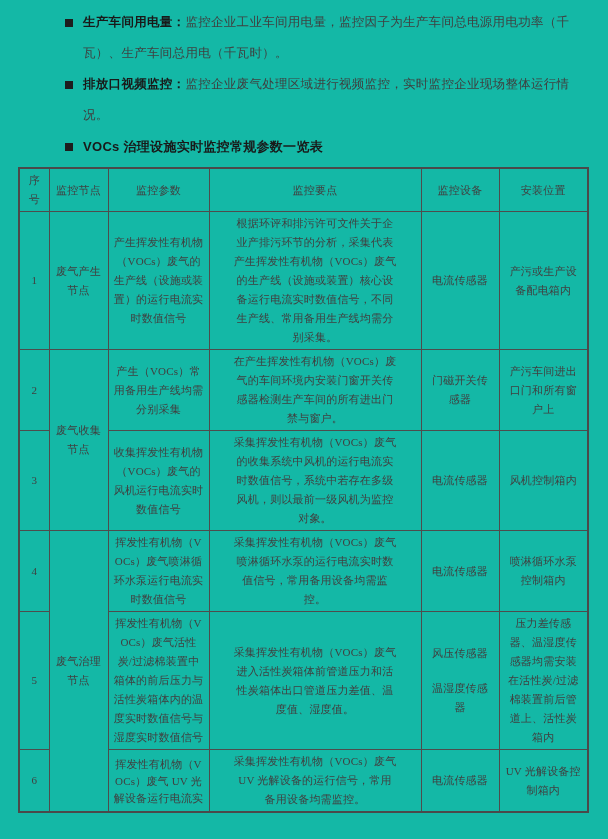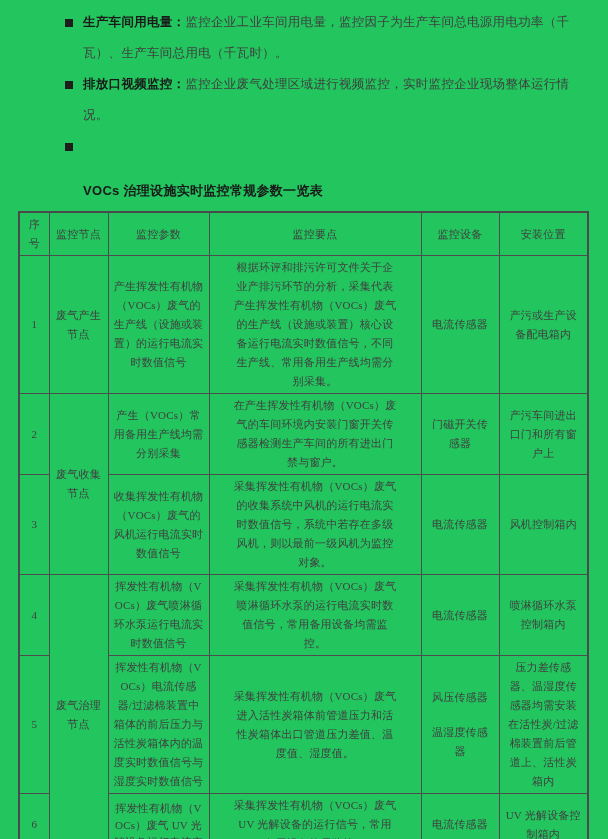--- a/index.html
+++ b/index.html
@@ -1,20 +1,20 @@
 <!DOCTYPE html>
 <html><head>
 <meta charset="utf-8">
 <style>
   html,body { margin:0; padding:0; background:#ffffff; }
   .page {
     position: relative;
     width: 608px;
     height: 839px;
-    background: #22c55e;
+    background: #14b8a6;
     font-family: "Liberation Serif", "DejaVu Serif", serif;
     color: #3a3a3a;
     overflow: hidden;
   }
   .bullets {
     padding: 7px 24px 0 65px;
   }
   .bullet-item {
     display: flex;
     align-items: flex-start;
@@ -35,21 +35,20 @@
   .bullet-label {
     font-weight: bold;
     color: #191919;
     font-family: "Liberation Sans", "DejaVu Sans", sans-serif;
   }
   .table-title-item .bullet-text {
     font-weight: bold;
     color: #191919;
     font-family: "Liberation Sans", "DejaVu Sans", sans-serif;
     font-size: 13px;
-    margin-top: 44px;
   }
   table.params {
     border-collapse: collapse;
     table-layout: fixed;
     width: 569px;
     margin: 5px 0 0 18px;
     border: 2px solid #4a4a4a;
   }
   table.params td, table.params th {
     border: 1px solid #4d4d4d;
@@ -154,21 +153,21 @@
         <td>4</td>
         <td rowspan="3">废气治理节点</td>
         <td>挥发性有机物（VOCs）废气喷淋循环水泵运行电流实时数值信号</td>
         <td class="point">采集挥发性有机物（VOCs）废气喷淋循环水泵的运行电流实时数值信号，常用备用设备均需监控。</td>
         <td>电流传感器</td>
         <td>喷淋循环水泵控制箱内</td>
       </tr>
 
       <tr class="h5">
         <td>5</td>
-        <td>挥发性有机物（VOCs）电流传感器/过滤棉装置中箱体的前后压力与活性炭箱体内的温度实时数值信号与湿度实时数值信号</td>
+        <td>挥发性有机物（VOCs）废气活性炭/过滤棉装置中箱体的前后压力与活性炭箱体内的温度实时数值信号与湿度实时数值信号</td>
         <td class="point">采集挥发性有机物（VOCs）废气进入活性炭箱体前管道压力和活性炭箱体出口管道压力差值、温度值、湿度值。</td>
         <td>
           <div>风压传感器</div>
           <div class="dev-gap"></div>
           <div>温湿度传感器</div>
         </td>
         <td>压力差传感器、温湿度传感器均需安装在活性炭/过滤棉装置前后管道上、活性炭箱内</td>
       </tr>
 
       <tr class="h6">

